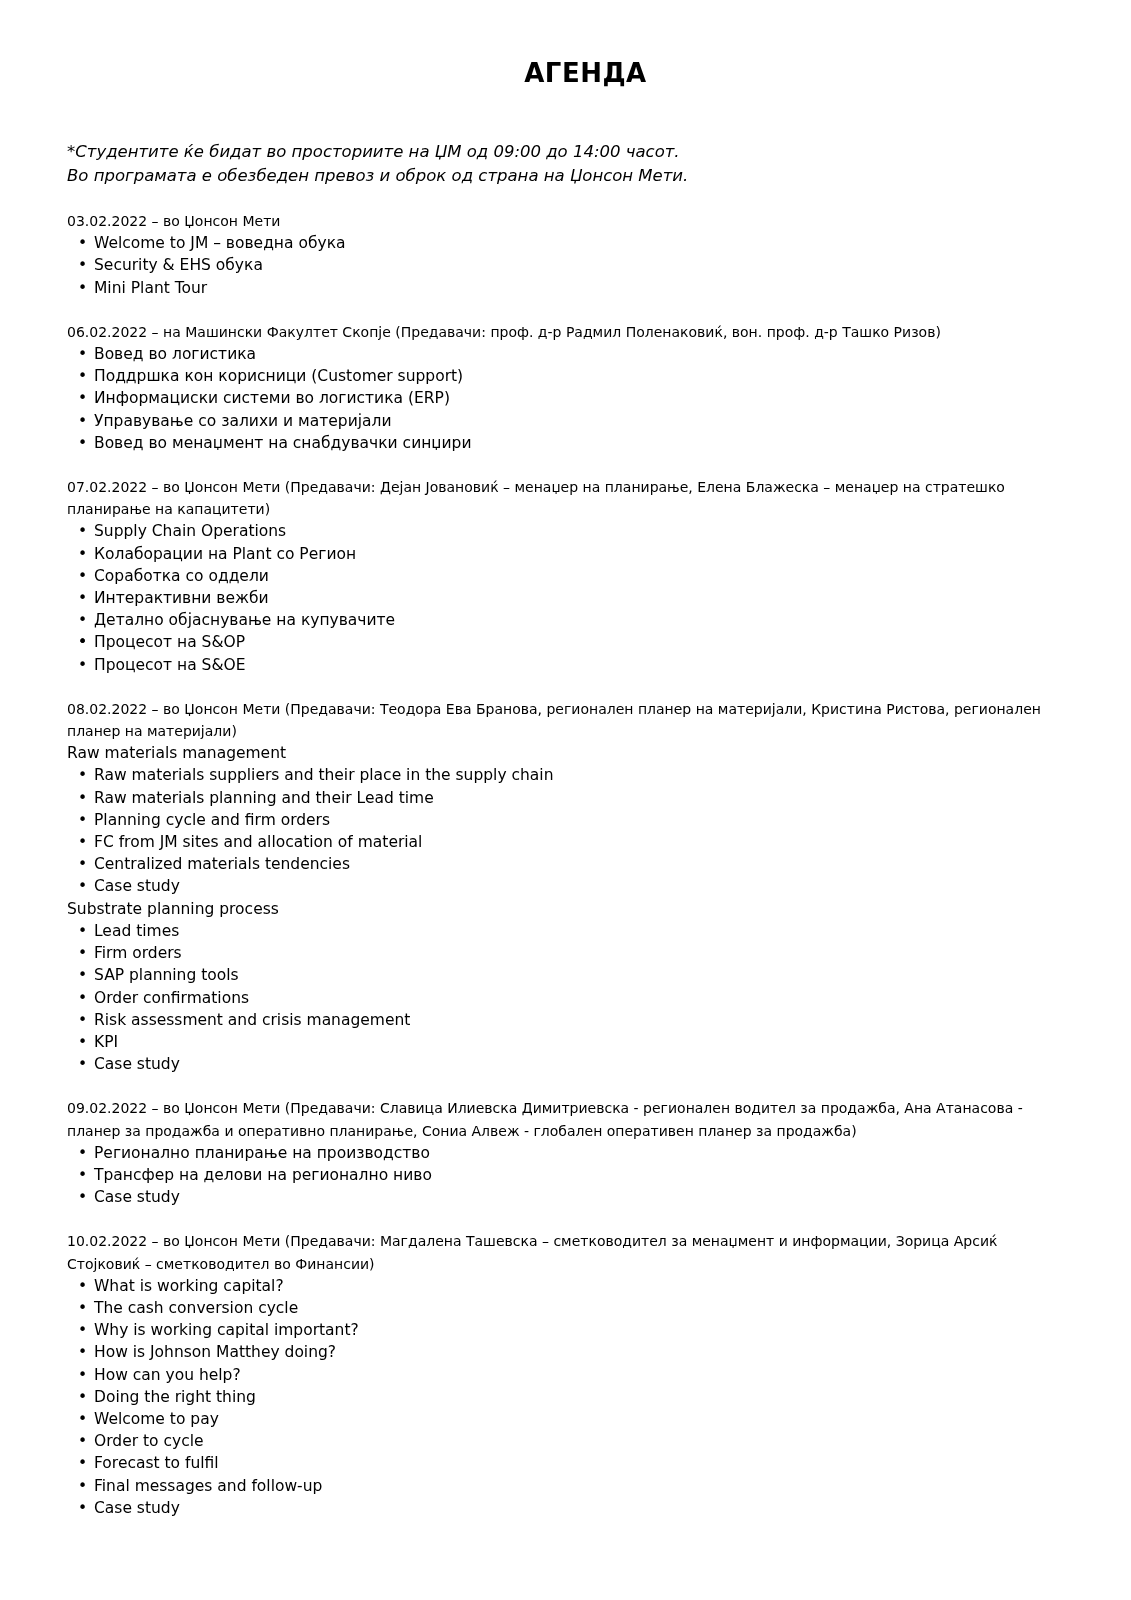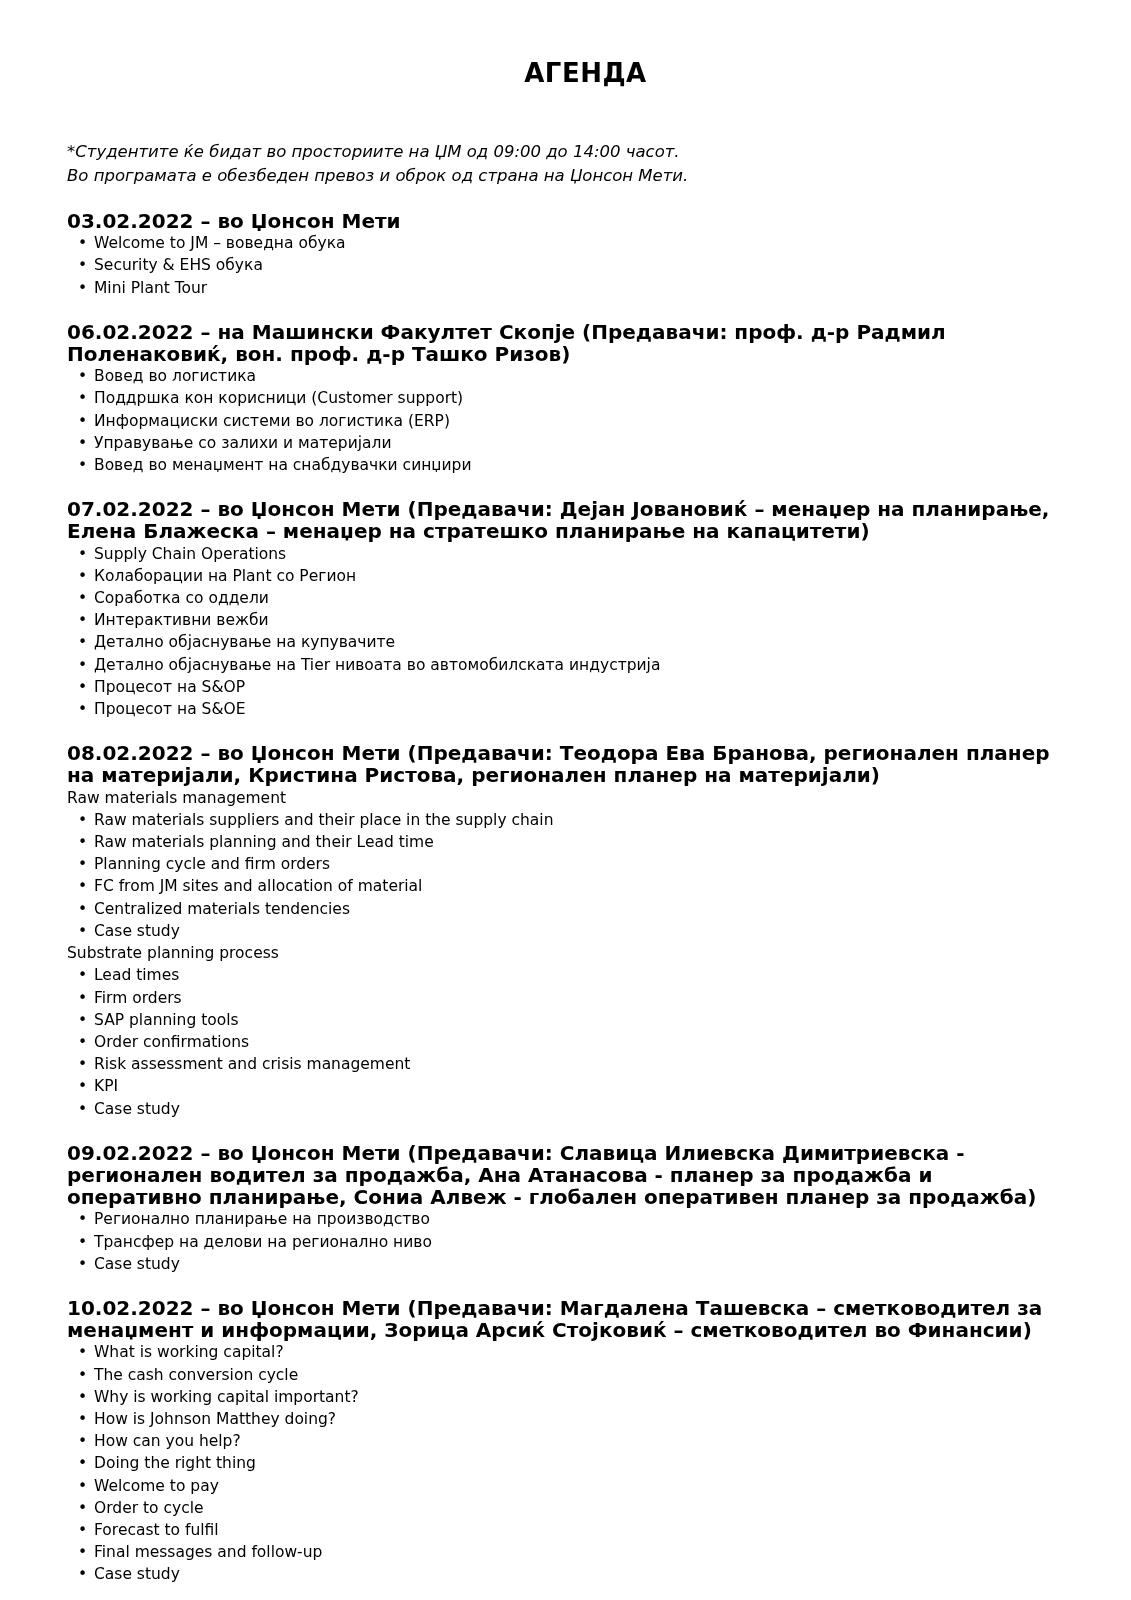--- a/index.html
+++ b/index.html
@@ -13,21 +13,21 @@
     }
     .note {
       position: absolute; left: 67px; top: 140px;
       font-family: "DejaVu Sans", sans-serif; font-weight: normal; font-style: italic; font-size: 16.5px; line-height: 24px;
     }
     .content {
       position: absolute; left: 67px; top: 210px; width: 1000px;
       font-size: 15.5px; line-height: 22.2px;
     }
     .section { margin-bottom: 22px; }
-    .heading { font-weight: bold; font-size: 20px; }
+    .heading { font-weight: normal; font-size: 14px; }
     .sub { }
     ul { margin: 0; padding-left: 27px; list-style: none; }
     li { position: relative; }
     li .bullet { position: absolute; left: -16px; top: 0; }
   </style>
 </head>
 <body>
 
 <div class="title">АГЕНДА</div>
 
@@ -56,21 +56,21 @@
       </ul>
     </div>
     <div class="section">
       <div class="heading">07.02.2022 – во Џонсон Мети (Предавачи: Дејан Јовановиќ – менаџер на планирање, Елена Блажеска – менаџер на стратешко планирање на капацитети)</div>
       <ul>
         <li><span class="bullet">•</span><span>Supply Chain Operations</span></li>
         <li><span class="bullet">•</span><span>Колаборации на Plant со Регион</span></li>
         <li><span class="bullet">•</span><span>Соработка со оддели</span></li>
         <li><span class="bullet">•</span><span>Интерактивни вежби</span></li>
         <li><span class="bullet">•</span><span>Детално објаснување на купувачите</span></li>
-        <li><span class="bullet">•</span><span>Детално објаснување на Tier нивоата во автомобилската индустрија</span></li>
+        <li><span class="bullet">•</span></li>
         <li><span class="bullet">•</span><span>Процесот на S&amp;OP</span></li>
         <li><span class="bullet">•</span><span>Процесот на S&amp;OE</span></li>
       </ul>
     </div>
     <div class="section">
       <div class="heading">08.02.2022 – во Џонсон Мети (Предавачи: Теодора Ева Бранова, регионален планер на материјали, Кристина Ристова, регионален планер на материјали)</div>
       <div class="sub">Raw materials management</div>
       <ul>
         <li><span class="bullet">•</span><span>Raw materials suppliers and their place in the supply chain</span></li>
         <li><span class="bullet">•</span><span>Raw materials planning and their Lead time</span></li>

